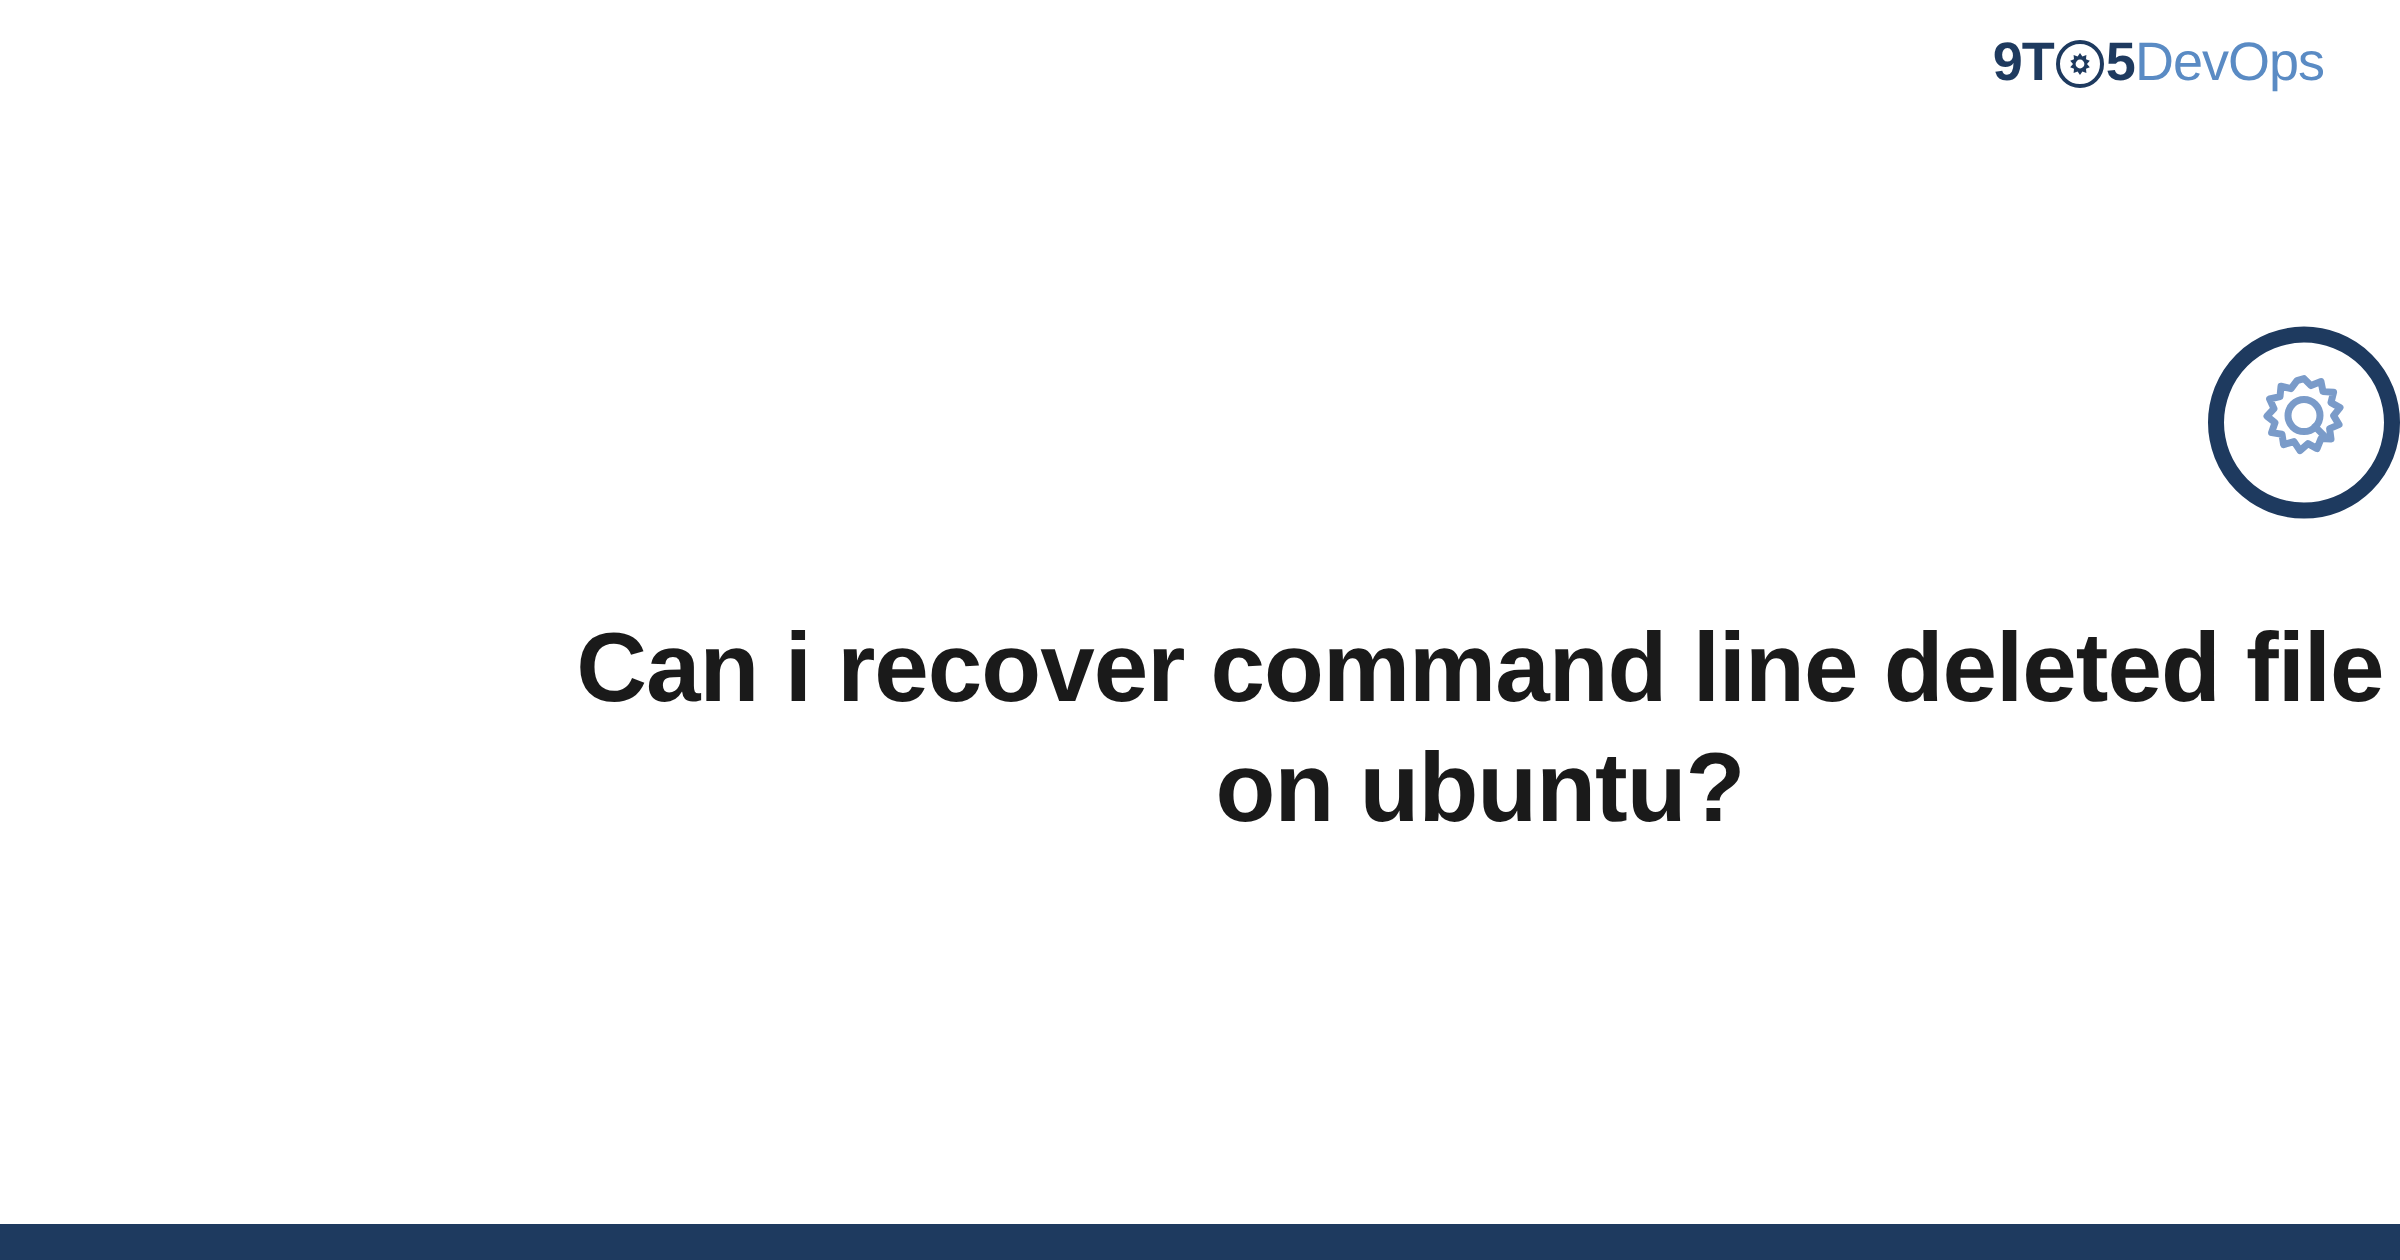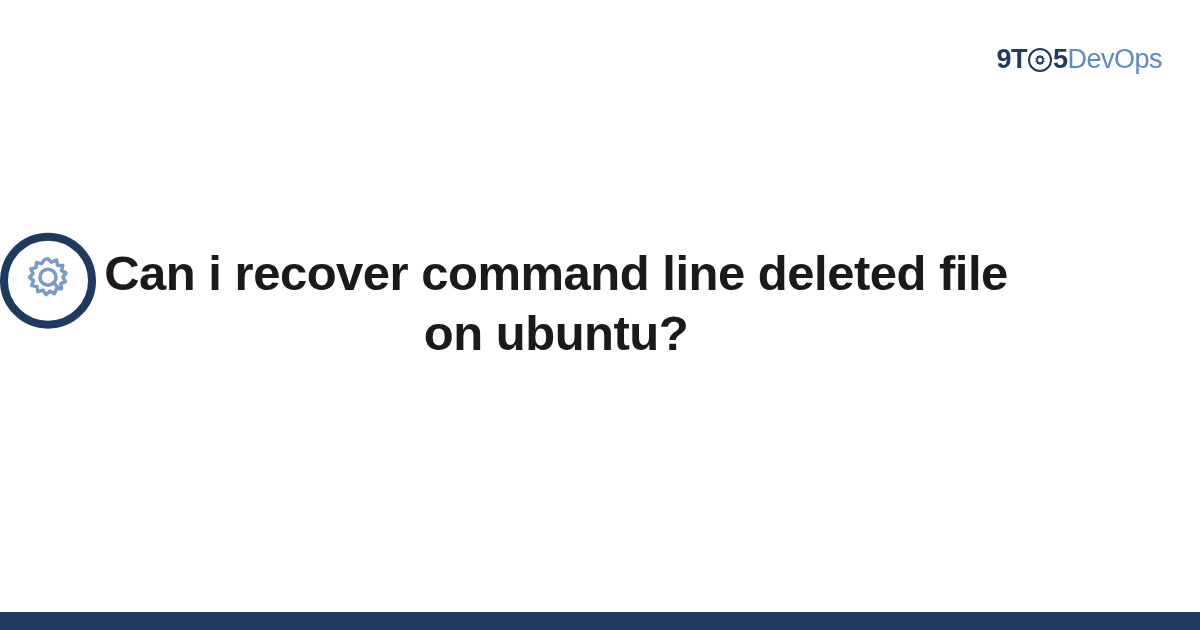--- a/index.html
+++ b/index.html
@@ -10,21 +10,21 @@
     body {
       width: 1200px;
       height: 630px;
       font-family: -apple-system, BlinkMacSystemFont, "Segoe UI", Helvetica, Arial, sans-serif;
       background: #ffffff;
       position: relative;
       overflow: hidden;
     }
     .logo {
       position: absolute;
-      top: 44px;
+      top: 16px;
       right: 38px;
       font-size: 27px;
       font-weight: 600;
       display: flex;
       align-items: center;
       letter-spacing: -0.5px;
     }
     .logo-dark {
       color: #1e3a5f;
     }
@@ -37,22 +37,22 @@
     .logo-blue {
       color: #5a8bc4;
       font-weight: 400;
     }
     .center-content {
       position: absolute;
       top: 50%;
       left: 50%;
       transform: translate(-50%, -58%);
       display: flex;
-      flex-direction: row;
-      align-items: center;
+      flex-direction: column;
+      align-items: flex-end;
       width: 100%;
     }
     .gear-badge {
       width: 96px;
       height: 96px;
       border-radius: 50%;
       border: 8px solid #1e3a5f;
       display: flex;
       align-items: center;
       justify-content: center;

